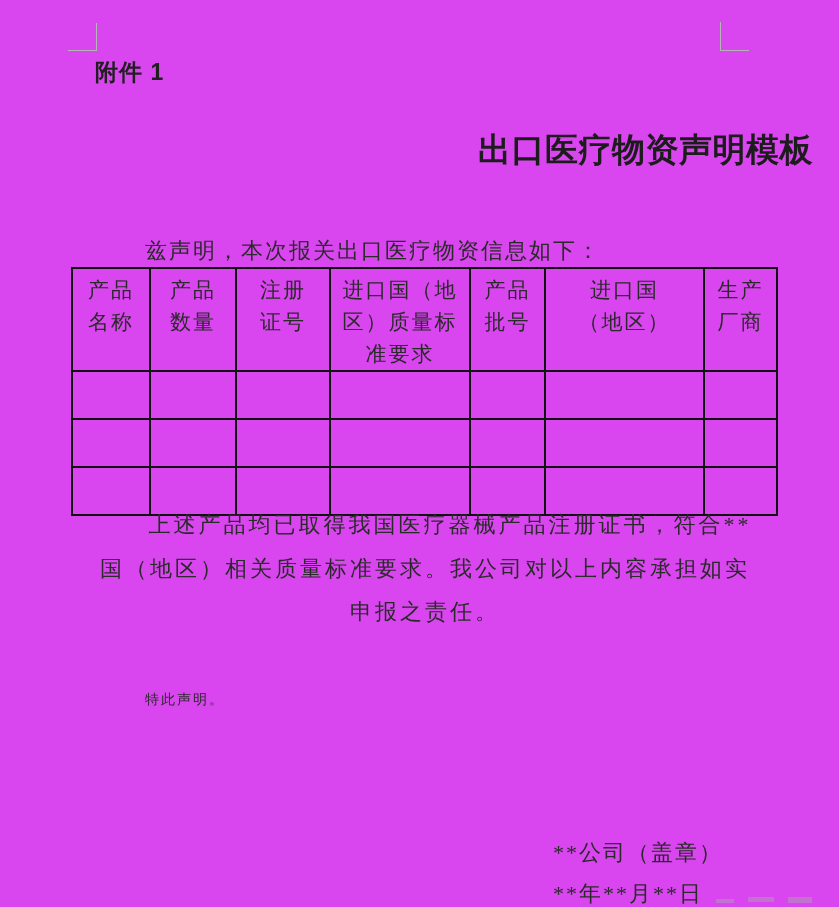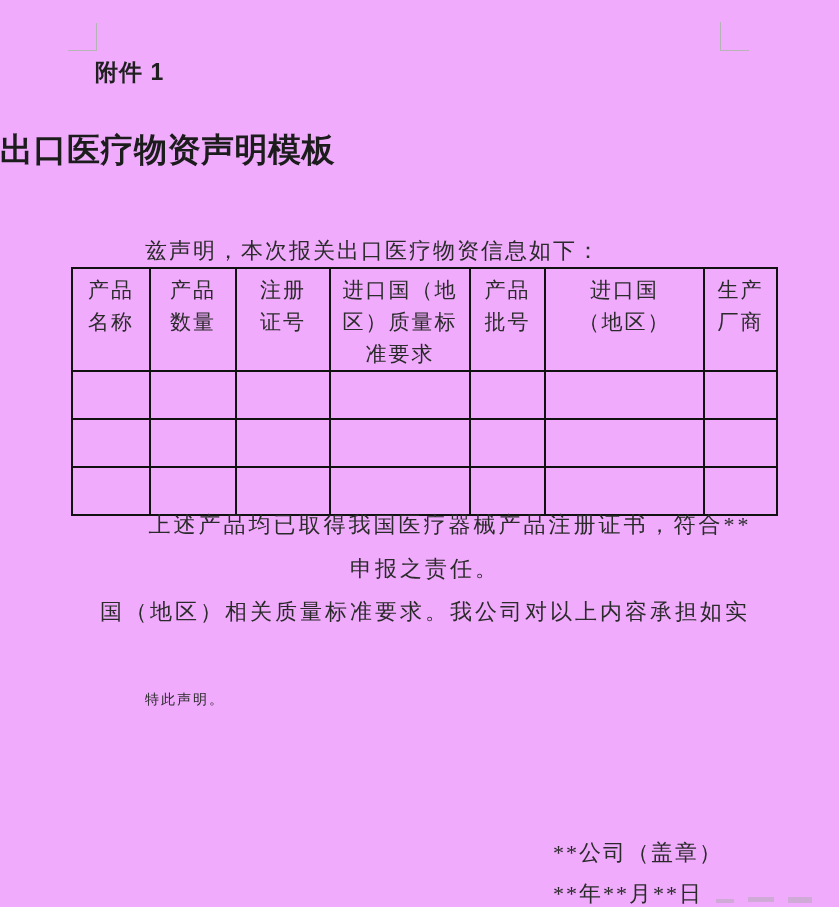--- a/index.html
+++ b/index.html
@@ -4,21 +4,21 @@
 <style>
   html, body {
     margin: 0;
     padding: 0;
     background: #ffffff;
   }
   .page {
     position: relative;
     width: 839px;
     height: 907px;
-    background: #f0abfc;
+    background: #d946ef;
     overflow: hidden;
     font-family: "Liberation Serif", "DejaVu Serif", serif;
     color: #262626;
   }
 
   
   .crop-mark { position: absolute; }
   .crop-mark.tl {
     left: 68px; top: 23px; width: 28px; height: 27px;
     border-right: 1px solid #b5b5b5;
@@ -39,21 +39,21 @@
     letter-spacing: 1px;
     color: #1f1f1f;
   }
 
   .doc-title {
     position: absolute;
     left: 0; top: 128px;
     width: 839px;
     padding-right: 26px;
     box-sizing: border-box;
-    text-align: left;
+    text-align: right;
     font-family: "Liberation Sans", "DejaVu Sans", sans-serif;
     font-weight: 700;
     font-size: 33px;
     letter-spacing: 0.5px;
     color: #1c1c1c;
   }
 
   .intro-line {
     position: absolute;
     left: 145px; top: 236px;
@@ -210,22 +210,22 @@
       <td></td>
       <td></td>
       <td></td>
       <td></td>
     </tr>
   </tbody>
     </table>
 
   <div class="paragraph">
     <div class="line indent">上述产品均已取得我国医疗器械产品注册证书，符合**</div>
+    <div class="line">国（地区）相关质量标准要求。我公司对以上内容承担如实</div>
     <div class="line">申报之责任。</div>
-    <div class="line">国（地区）相关质量标准要求。我公司对以上内容承担如实</div>
   </div>
 
   <div class="closing-line">特此声明。</div>
 
   <div class="sig-company">**公司（盖章）</div>
 
   <div class="sig-date">**年**月**日</div>
 
   <div class="watermark-remnant">
     <span></span>

